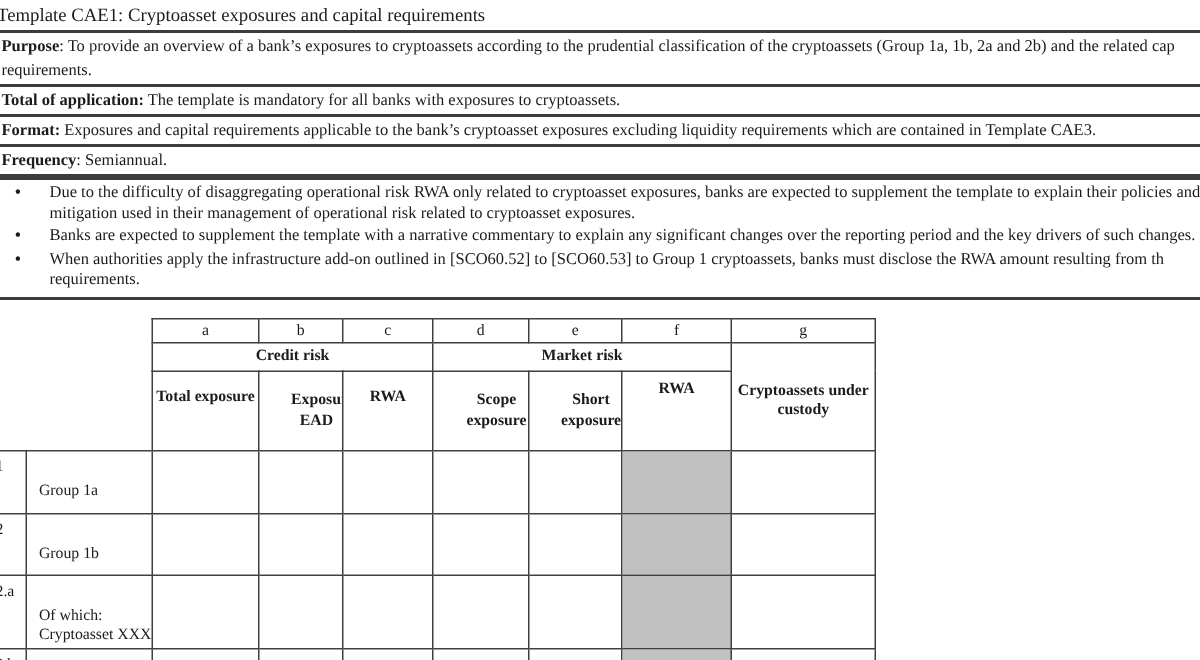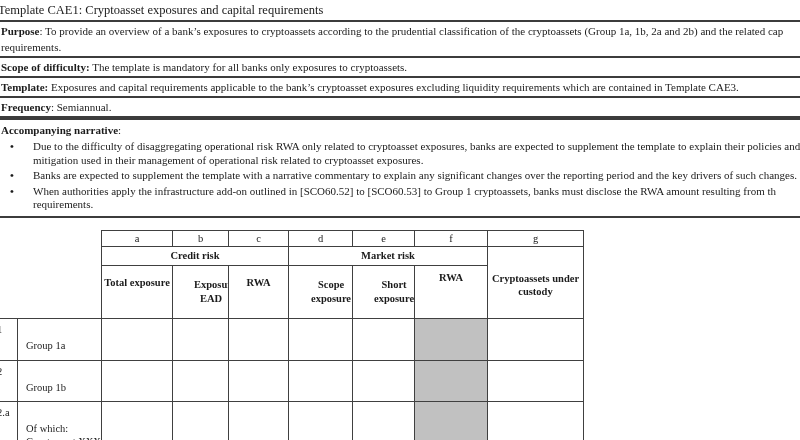--- a/index.html
+++ b/index.html
@@ -48,37 +48,36 @@
   <div class="title">Template CAE1: Cryptoasset exposures and capital requirements</div>
   <div class="rule"></div>
 
   <div class="sec">
     <div class="ln"><span class="lbl">Purpose</span><span>: To provide an overview of a bank’s exposures to cryptoassets according to the prudential classification of the cryptoassets (Group 1a, 1b, 2a and 2b) and the related cap</span></div>
     <div class="ln">requirements.</div>
   </div>
   <div class="rule"></div>
 
   <div class="sec">
-    <div class="ln"><span class="lbl">Scope of difficulty:</span><span> The template is mandatory for all banks only exposures to cryptoassets.</span></div>
-  </div>
-  <div class="rule"></div>
-
-  <div class="sec">
-    <div class="ln"><span class="lbl">Template:</span><span> Exposures and capital requirements applicable to the bank’s cryptoasset exposures excluding liquidity requirements which are contained in Template CAE3.</span></div>
+    <div class="ln"><span class="lbl">Total of application:</span><span> The template is mandatory for all banks with exposures to cryptoassets.</span></div>
+  </div>
+  <div class="rule"></div>
+
+  <div class="sec">
+    <div class="ln"><span class="lbl">Format:</span><span> Exposures and capital requirements applicable to the bank’s cryptoasset exposures excluding liquidity requirements which are contained in Template CAE3.</span></div>
   </div>
   <div class="rule"></div>
 
   <div class="sec">
     <div class="ln"><span class="lbl">Frequency</span><span>: Semiannual.</span></div>
   </div>
   <div class="rule"></div>
 
   <div class="rule"></div>
 
-  <div class="narr-head"><span>Accompanying narrative</span><span style="font-weight:normal">:</span></div>
 
   <div class="bullets">
     <div class="bullet">
       <span class="marker">•</span>
       <div class="ln">Due to the difficulty of disaggregating operational risk RWA only related to cryptoasset exposures, banks are expected to supplement the template to explain their policies and</div>
       <div class="ln">mitigation used in their management of operational risk related to cryptoasset exposures.</div>
     </div>
     <div class="bullet">
       <span class="marker">•</span>
       <div class="ln">Banks are expected to supplement the template with a narrative commentary to explain any significant changes over the reporting period and the key drivers of such changes.</div>

